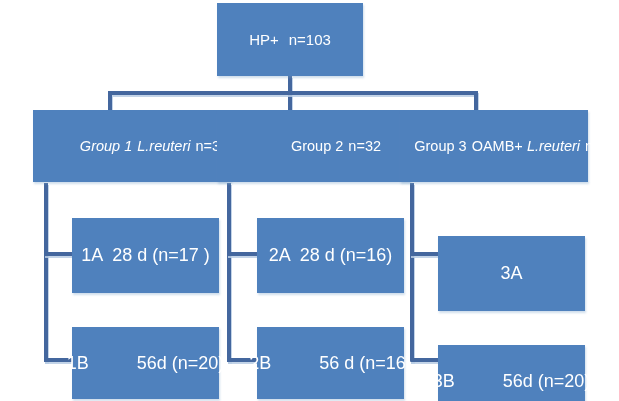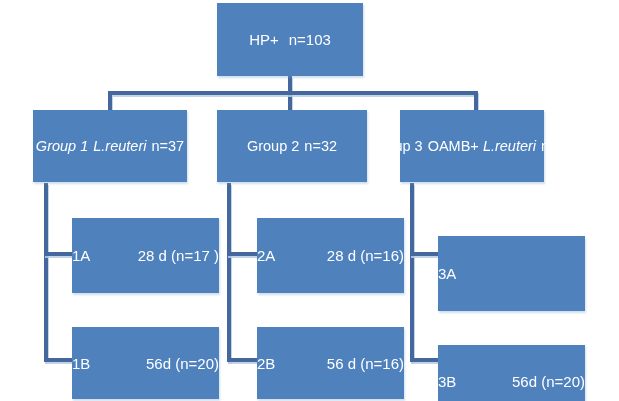--- a/index.html
+++ b/index.html
@@ -8,25 +8,25 @@
     font-family:"Liberation Sans","DejaVu Sans",sans-serif;
     --box-fill:#4f81bd;--line:#44679e;--txt:#ffffff;
   }
   .box{
     position:absolute;background:var(--box-fill);color:var(--txt);
     display:flex;flex-direction:row;align-items:center;justify-content:center;
     text-align:center;box-shadow:1px 2px 2px rgba(120,160,200,.35);
   }
   .box .ln{white-space:pre;}
   .root-box{left:217px;top:3px;width:146px;height:73px;font-size:15px;gap:10px;}
-  .grp{top:110px;height:72px;font-size:14.5px;gap:5px;line-height:18px;}
+  .grp{top:110px;height:72px;font-size:14.5px;gap:5px;line-height:18px;padding-left:44px;}
   #g1{left:33px;width:154px;}
   #g2{left:217px;width:150px;text-align:center;}
   #g3{left:400px;width:144px;}
-  .sub{width:147px;font-size:15px;gap:9px;justify-content:space-between;}
+  .sub{width:147px;font-size:18px;gap:9px;}
   .rowA{top:218px;height:75px;}
   .rowB{top:327px;height:72px;gap:48px;}
   .col1{left:72px;}
   .col2{left:257px;}
   .col3{left:438px;margin-top:18px;}
   .it{font-style:italic;}
   .line{
     position:absolute;background:var(--line);
     box-shadow:1px 2px 0 rgba(184,204,228,.85);
   }

